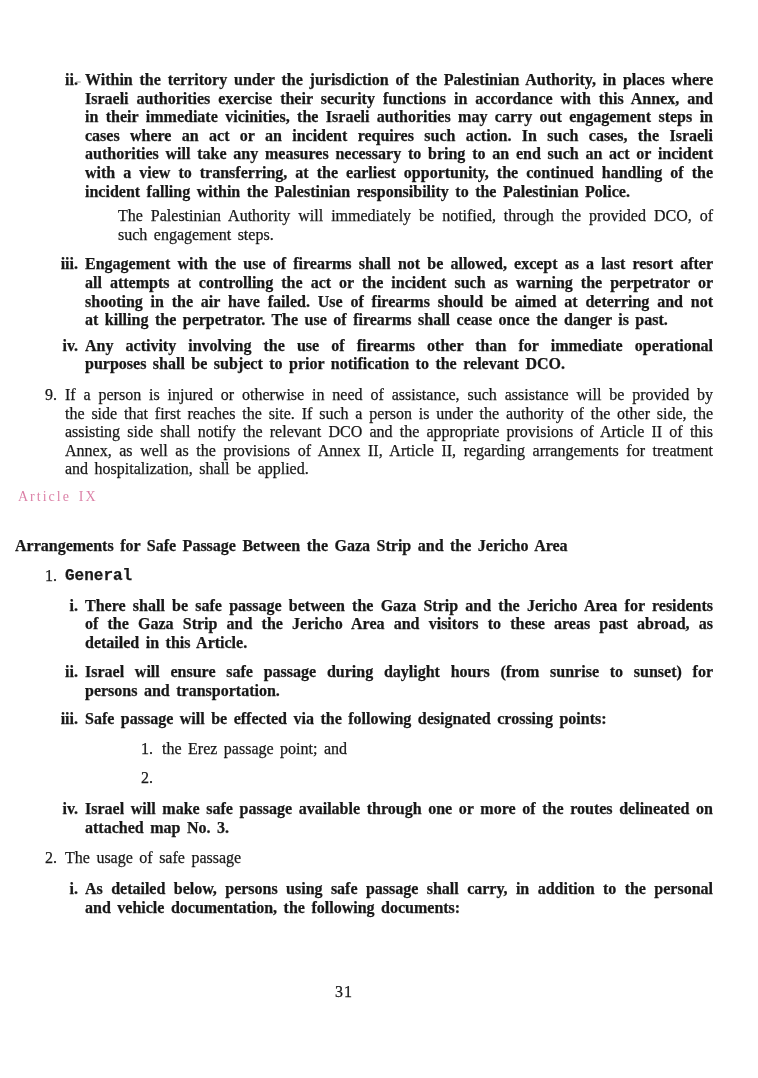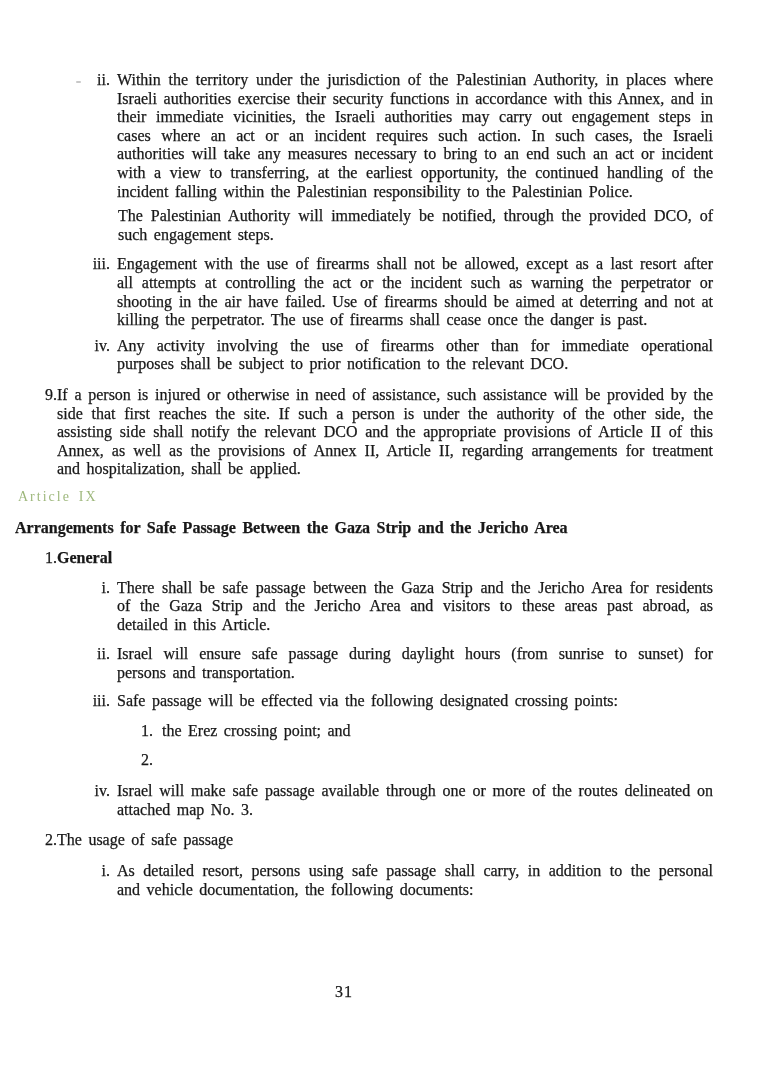--- a/index.html
+++ b/index.html
@@ -12,42 +12,42 @@
     box-sizing: border-box;
     font-family: "Liberation Serif", serif;
     font-size: 16px;
     line-height: 18.6px;
     color: #181818;
     word-spacing: 2.5px;
     -webkit-text-stroke: 0.25px;
   }
   .blk { text-align: justify; }
   
-  .roman-item { display: flex; margin-left: 88px; margin-right: 45px; }
+  .roman-item { display: flex; margin-left: 56px; margin-right: 45px; font-weight: bold; }
   .roman-item .marker { flex: none; width: 22px; text-align: right; }
   .roman-item .text { flex: 1; margin-left: 7px; text-align: justify; }
   
   .cont-para { margin-left: 118px; margin-right: 45px; text-align: justify; }
   
   .top-item { display: flex; margin-left: 38px; margin-right: 45px; }
   .top-item .marker { flex: none; width: 19px; text-align: right; }
-  .top-item .text { flex: 1; text-align: justify; }
+  .top-item .text { flex: 1; margin-left: 8px; text-align: justify; }
   
   .sub-item { display: flex; margin-left: 140px; }
   .sub-item .marker { flex: none; width: 13px; text-align: right; }
   .sub-item .text { margin-left: 9px; }
   .heading {
     margin-left: 15px; margin-right: 42px;
     font-weight: 700; text-align: left;
   }
-  .bold { font-weight: 700; }
+  .bold { font-weight: 700; font-family: Liberation Mono, monospace; }
   .faded-label {
     margin-left: 18px;
     font-size: 14px;
-    color: #4d7c0f;
+    color: #be185d;
     opacity: 0.55;
     letter-spacing: 2px;
     filter: blur(0.45px);
     transform: scaleY(1.05);
     transform-origin: left top;
     -webkit-text-stroke: 0;
   }
   .page-number {
     position: absolute;
     top: 983px; left: 0; width: 758px;
@@ -88,21 +88,21 @@
     <div class="text">Any activity involving the use of firearms other than for immediate operational purposes shall be subject to prior notification to the relevant DCO.</div>
   </div>
 
   <div class="blk top-item" style="margin-top:12px">
     <span class="marker">9.</span>
     <div class="text">If a person is injured or otherwise in need of assistance, such assistance will be provided by the side that first reaches the site. If such a person is under the authority of the other side, the assisting side shall notify the relevant DCO and the appropriate provisions of Article II of this Annex, as well as the provisions of Annex II, Article II, regarding arrangements for treatment and hospitalization, shall be applied.</div>
   </div>
 
   <div class="faded-label" style="margin-top:8px">Article IX</div>
 
-  <div class="heading" style="margin-top:14px">Arrangements for Safe Passage Between the Gaza Strip and the Jericho Area</div>
+  <div class="heading" style="margin-top:32px">Arrangements for Safe Passage Between the Gaza Strip and the Jericho Area</div>
 
   <div class="blk top-item" style="margin-top:11px">
     <span class="marker">1.</span>
     <div class="text bold">General</div>
   </div>
 
   <div class="blk roman-item" style="margin-top:11px">
     <span class="marker">i.</span>
     <div class="text">There shall be safe passage between the Gaza Strip and the Jericho Area for residents of the Gaza Strip and the Jericho Area and visitors to these areas past abroad, as detailed in this Article.</div>
   </div>
@@ -112,37 +112,37 @@
     <div class="text">Israel will ensure safe passage during daylight hours (from sunrise to sunset) for persons and transportation.</div>
   </div>
 
   <div class="blk roman-item" style="margin-top:9px">
     <span class="marker">iii.</span>
     <div class="text">Safe passage will be effected via the following designated crossing points:</div>
   </div>
 
   <div class="blk sub-item" style="margin-top:12px">
     <span class="marker">1.</span>
-    <div class="text">the Erez crossing point; and</div>
+    <div class="text">the Erez passage point; and</div>
   </div>
 
   <div class="blk sub-item" style="margin-top:10px">
     <span class="marker">2.</span>
   </div>
 
   <div class="blk roman-item" style="margin-top:13px">
     <span class="marker">iv.</span>
     <div class="text">Israel will make safe passage available through one or more of the routes delineated on attached map No. 3.</div>
   </div>
 
   <div class="blk top-item" style="margin-top:11px">
     <span class="marker">2.</span>
     <div class="text">The usage of safe passage</div>
   </div>
 
   <div class="blk roman-item" style="margin-top:13px">
     <span class="marker">i.</span>
-    <div class="text">As detailed resort, persons using safe passage shall carry, in addition to the personal and vehicle documentation, the following documents:</div>
+    <div class="text">As detailed below, persons using safe passage shall carry, in addition to the personal and vehicle documentation, the following documents:</div>
   </div>
 
   <div class="page-number">31</div>
 
 </div>
 
 </body></html>

